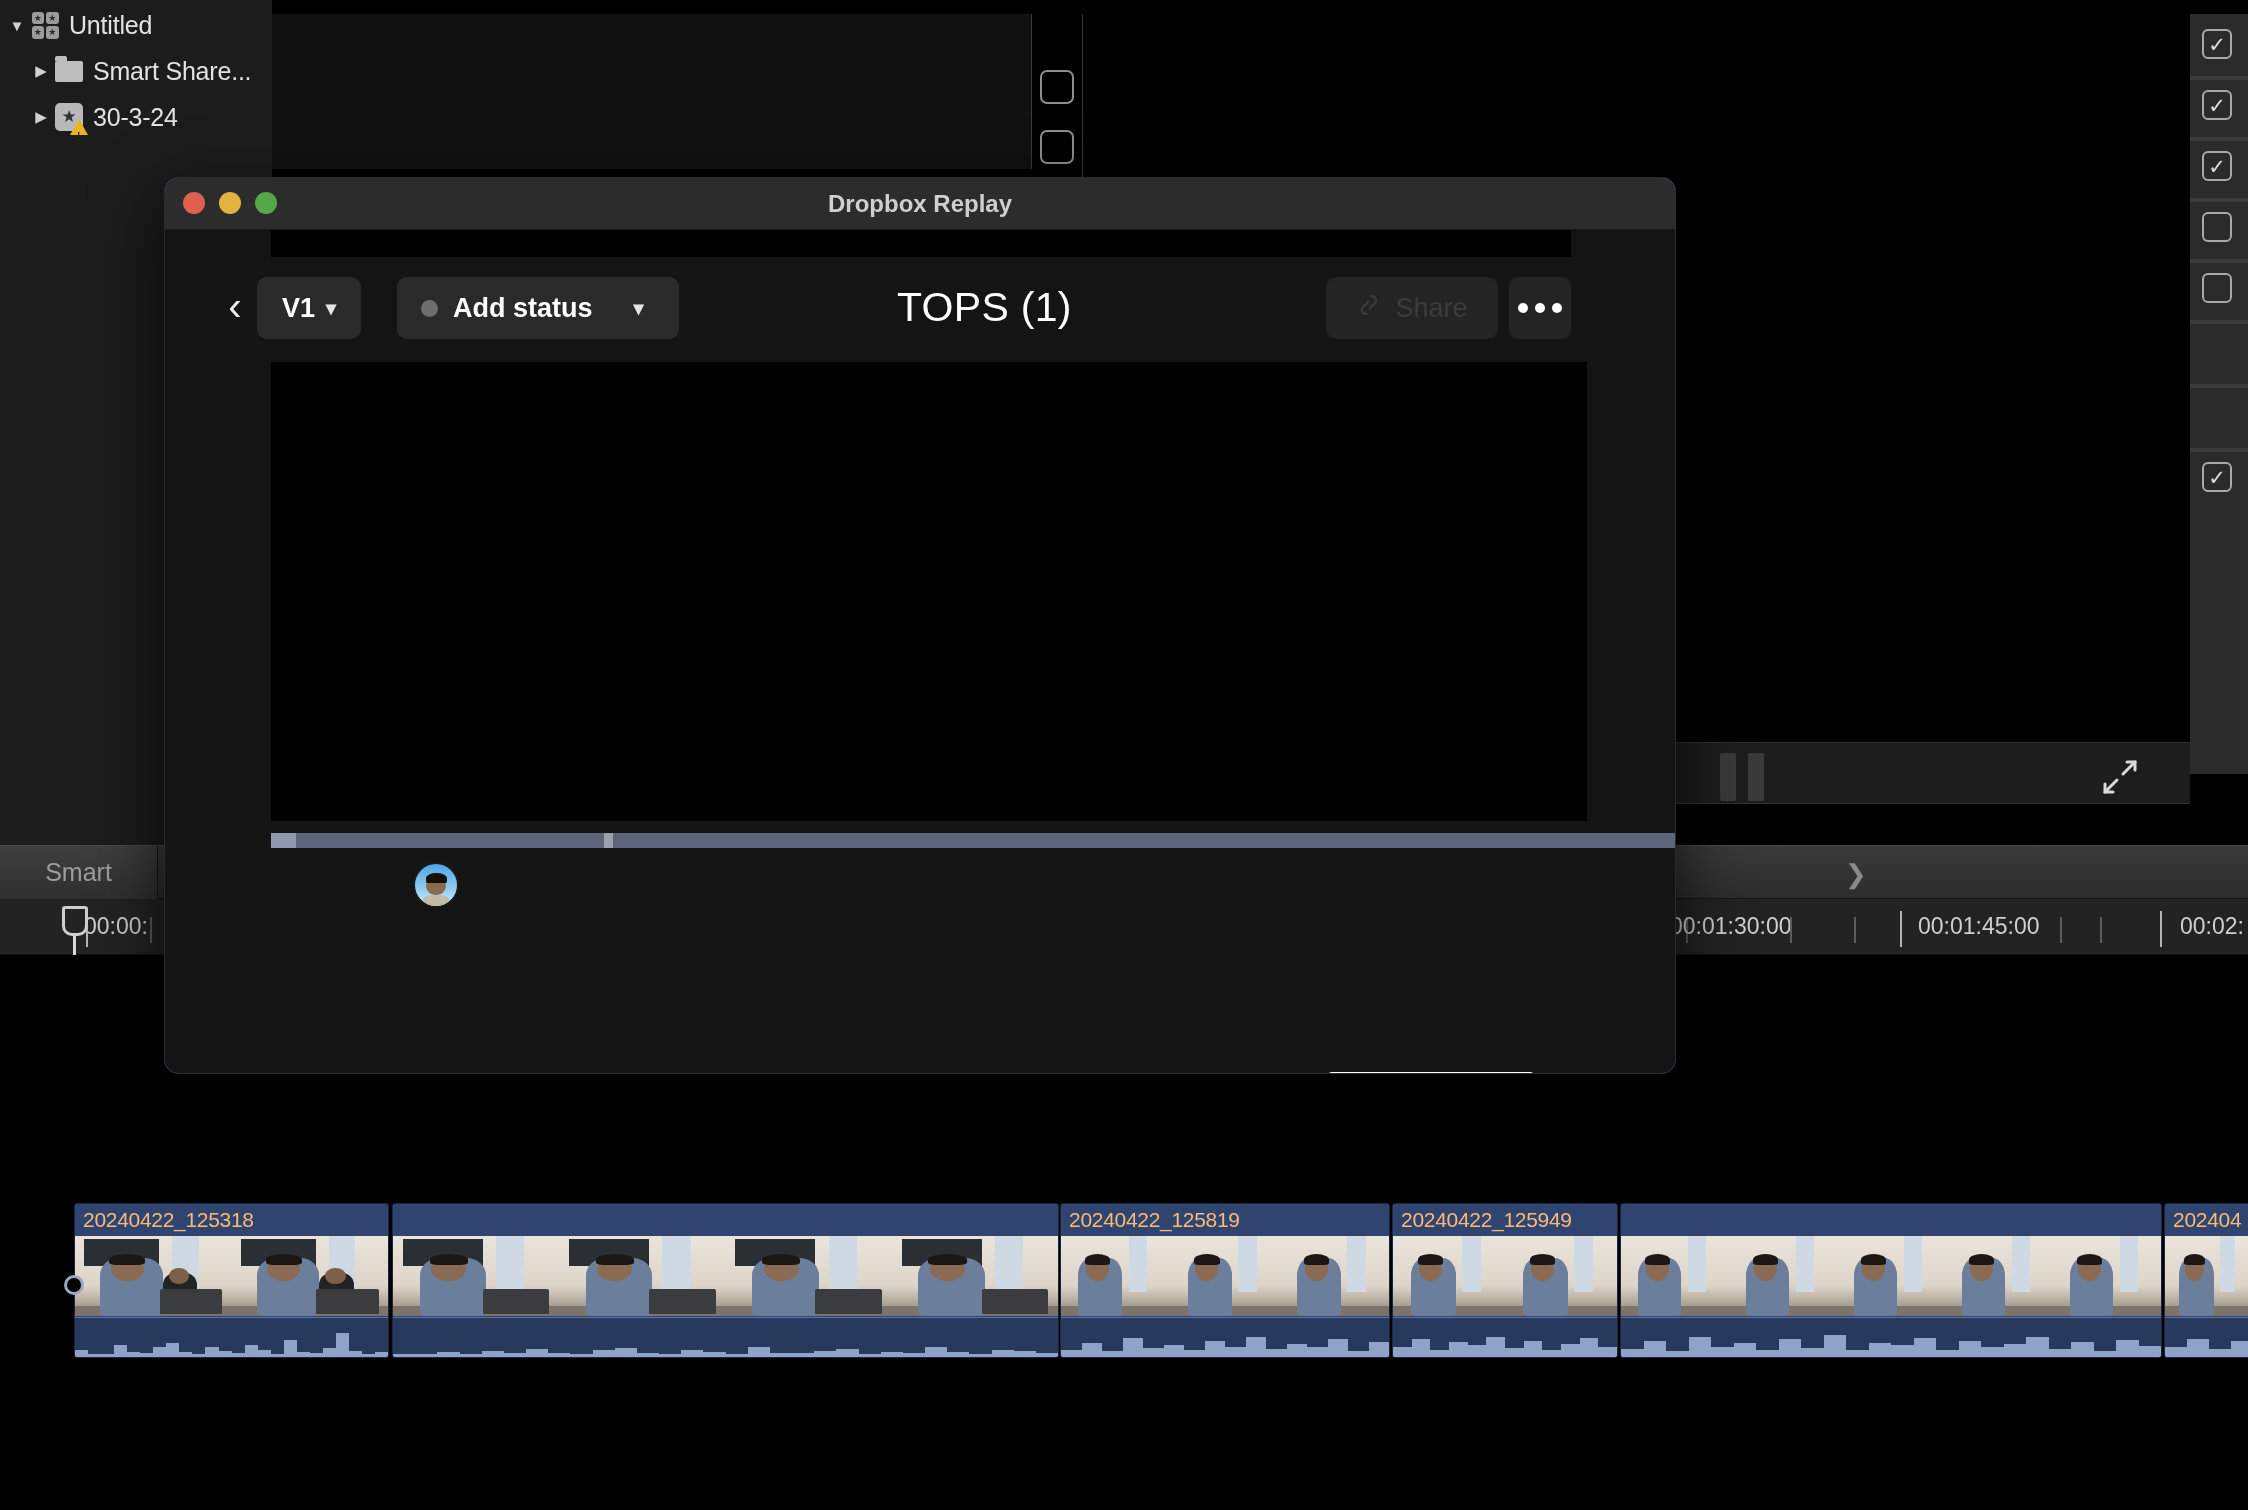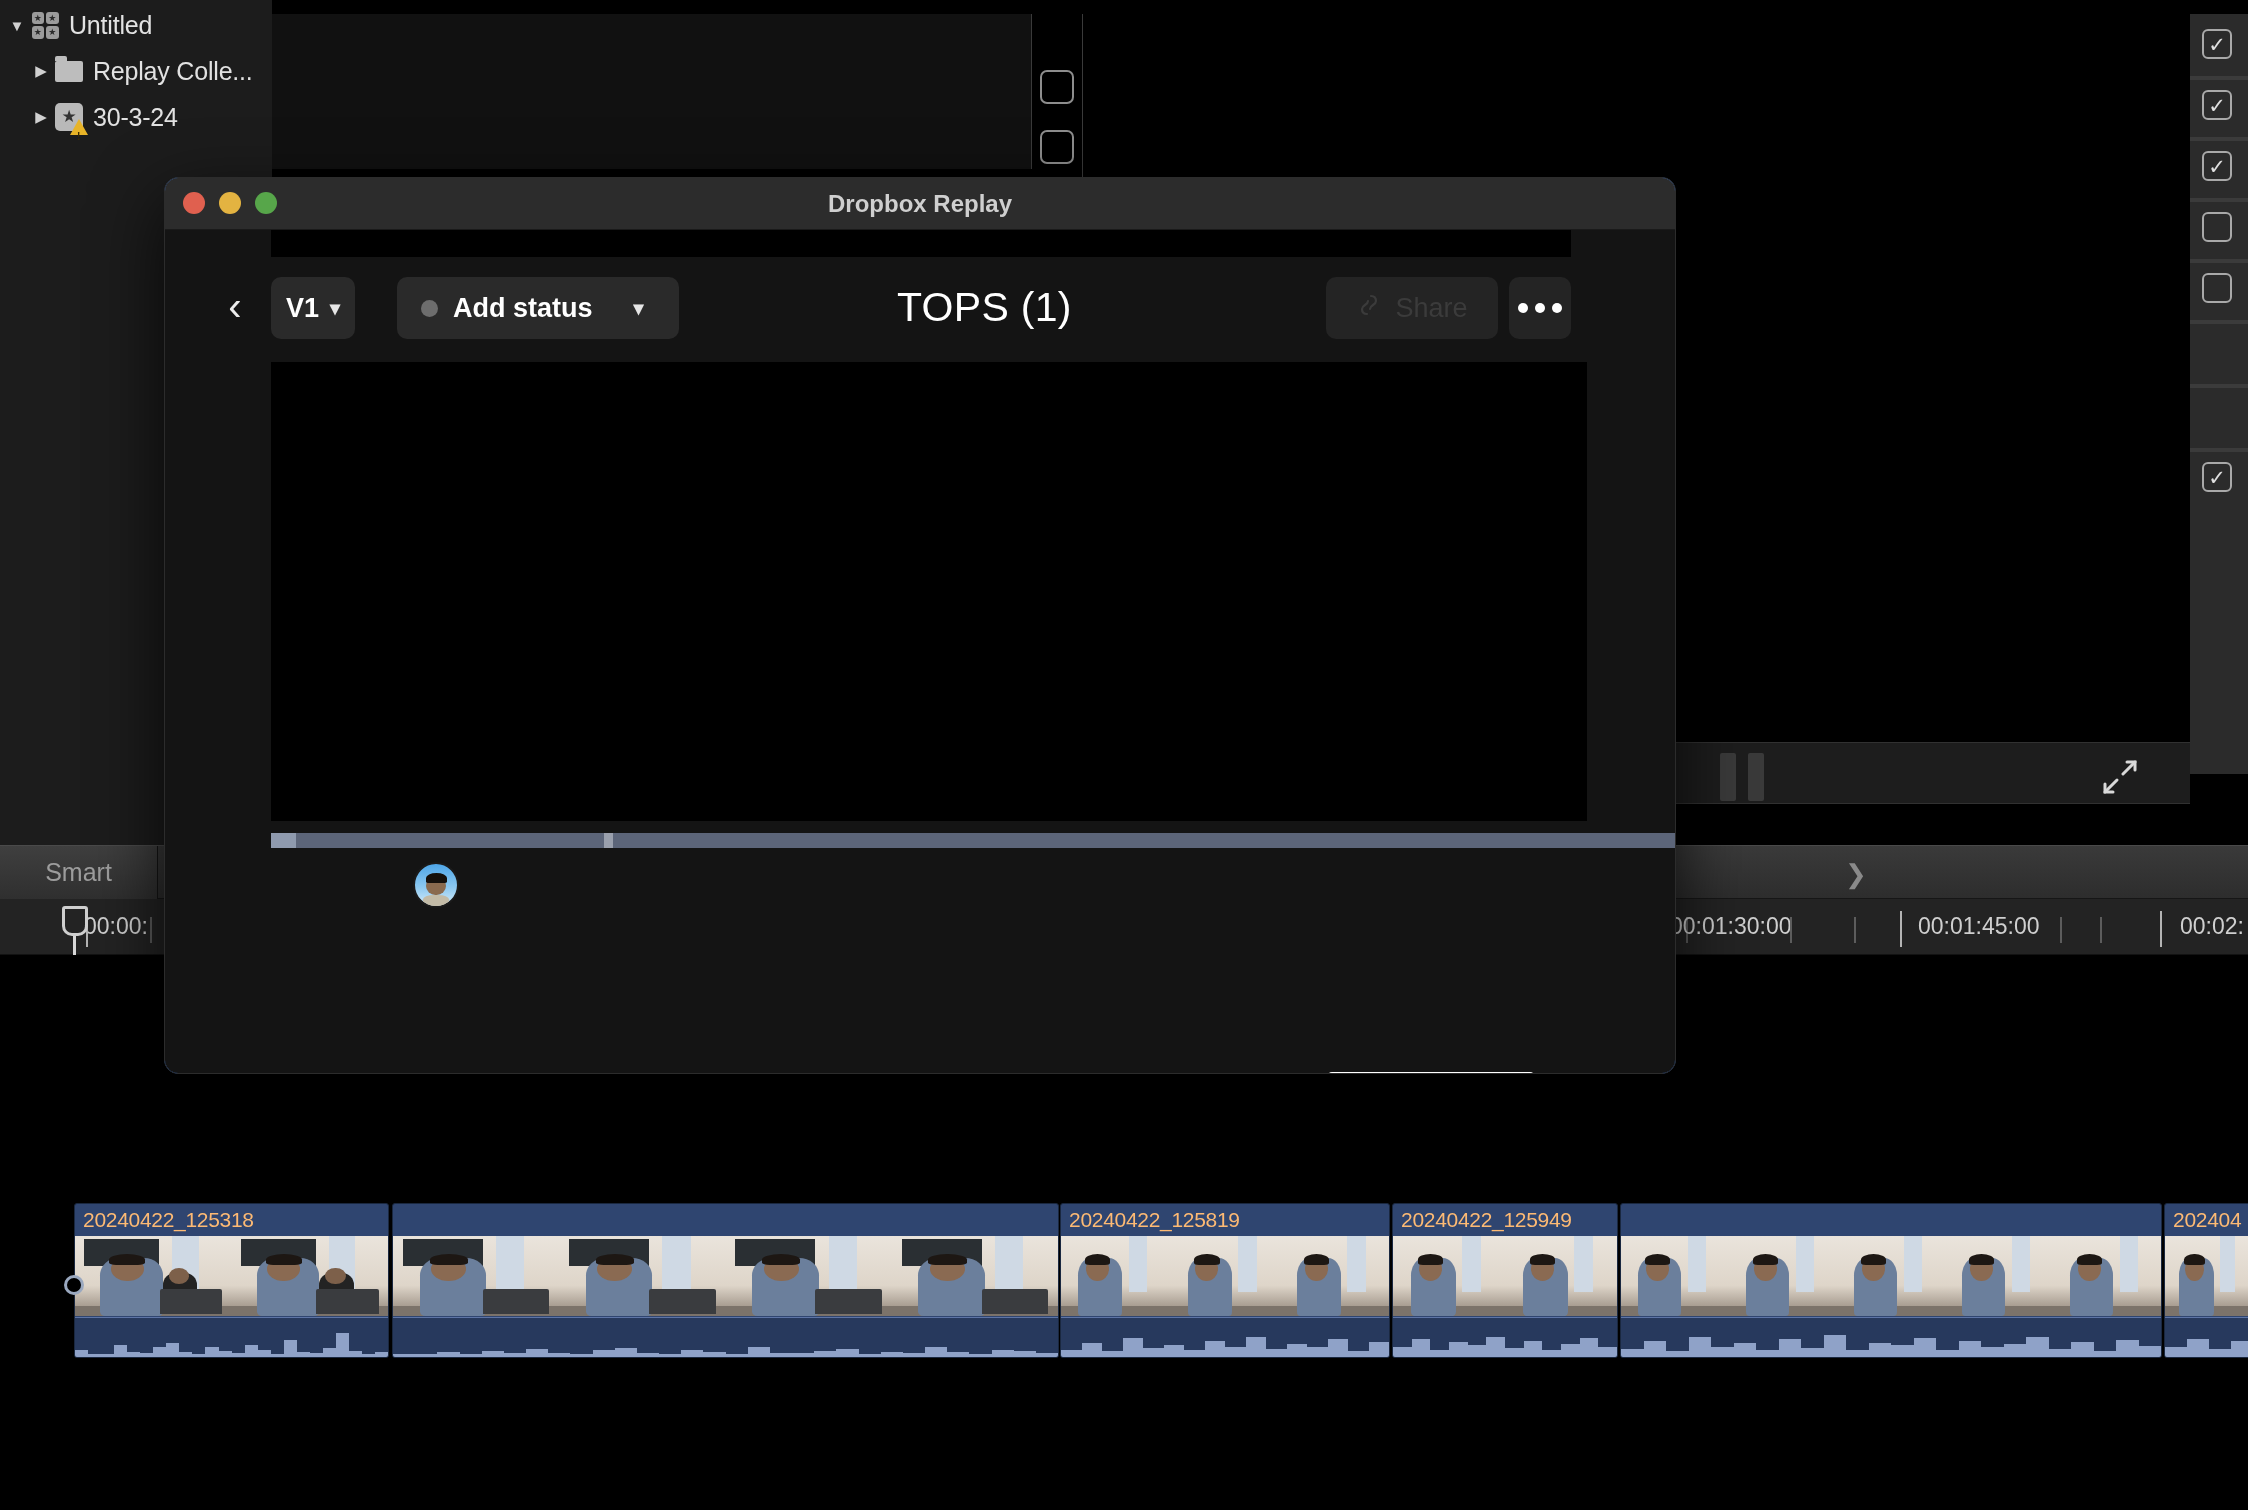--- a/index.html
+++ b/index.html
@@ -87,21 +87,21 @@
   .modal-titlebar { position:relative; height:52px; background:#2c2c2c; border-bottom:1px solid #1a1a1a; }
   .traffic { position:absolute; left:18px; top:14px; display:flex; gap:14px; }
   .traffic i { width:22px; height:22px; border-radius:50%; display:block; }
   .modal-title { position:absolute; left:0; right:0; top:12px; text-align:center; color:#cfcfcf; font-size:24px; font-weight:bold; }
   .modal-body { position:relative; height:845px; background:#141414; }
   .vid-topstrip { position:absolute; left:106px; top:0; width:1300px; height:27px; background:#000; }
 
   .rp-toolbar { position:absolute; left:0; top:27px; width:100%; height:105px; }
   .rp-back { position:absolute; left:48px; top:27px; width:44px; height:48px; color:#ececec; font-size:40px; line-height:44px; text-align:center; }
   .pill { position:absolute; background:#2a2a2a; border-radius:10px; display:flex; align-items:center; color:#fff; }
-  .pill.v1 { left:106px; top:20px; width:84px; height:62px; justify-content:center; gap:11px; font-size:27px; font-weight:bold; }
+  .pill.v1 { left:92px; top:20px; width:104px; height:62px; justify-content:center; gap:11px; font-size:27px; font-weight:bold; }
   .pill.status { left:232px; top:20px; width:282px; height:62px; padding-left:24px; gap:15px; font-size:27px; font-weight:bold; }
   .dot-grey { width:17px; height:17px; border-radius:50%; background:#6d6d6d; flex:0 0 17px; }
   .chev { font-size:20px; color:#e6e6e6; }
   .rp-title { position:absolute; left:732px; top:27px; color:#fff; font-size:41px; letter-spacing:.3px; }
   .share-btn { position:absolute; right:177px; top:20px; width:172px; height:62px; background:#242424; border-radius:10px; display:flex; align-items:center; justify-content:center; gap:13px; color:#3b3b3b; font-size:27px; }
   .more-btn { position:absolute; right:104px; top:20px; width:62px; height:62px; background:#242424; border-radius:10px; display:flex; align-items:center; justify-content:center; gap:7px; }
   .more-btn i { width:10px; height:10px; border-radius:50%; background:#fff; display:block; }
 
   .video-stage { position:absolute; left:106px; top:132px; width:1316px; height:459px; background:#000; }
 
@@ -134,21 +134,21 @@
             <i>★</i>
           </span>
       </span>
       <span class="tree-label">Untitled</span>
     </div>
     <div class="nle-tree-row" style="padding-left:30px;">
       <span class="tri">▶</span>
       <span class="tree-ico">
           <span class="folder-ico"></span>
         </span>
-      <span class="tree-label">Replay Colle...</span>
+      <span class="tree-label">Smart Share...</span>
     </div>
     <div class="nle-tree-row" style="padding-left:30px;">
       <span class="tri">▶</span>
       <span class="tree-ico">
         <span class="smart-ico">★<span class="warn-ico"></span></span>
       </span>
       <span class="tree-label">30-3-24</span>
     </div>
   </div>
 

